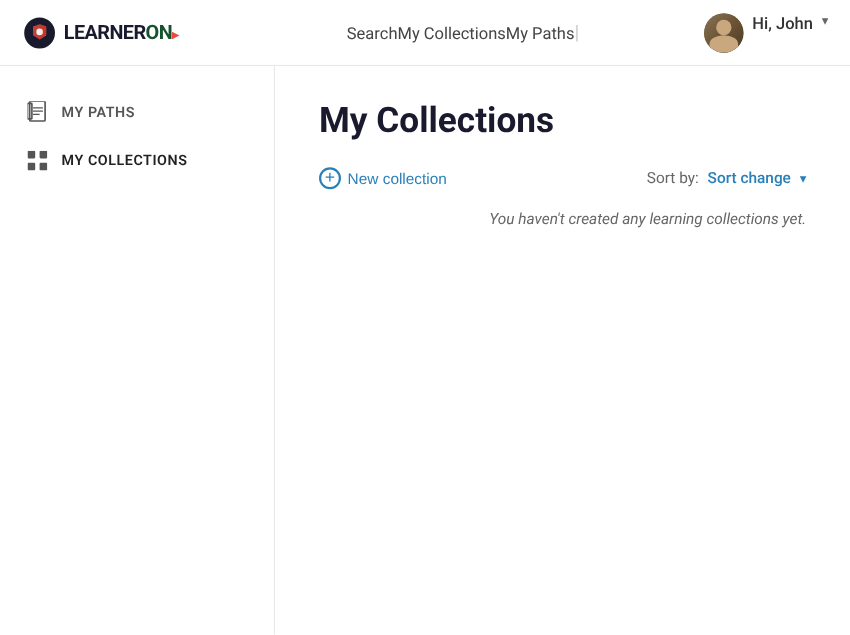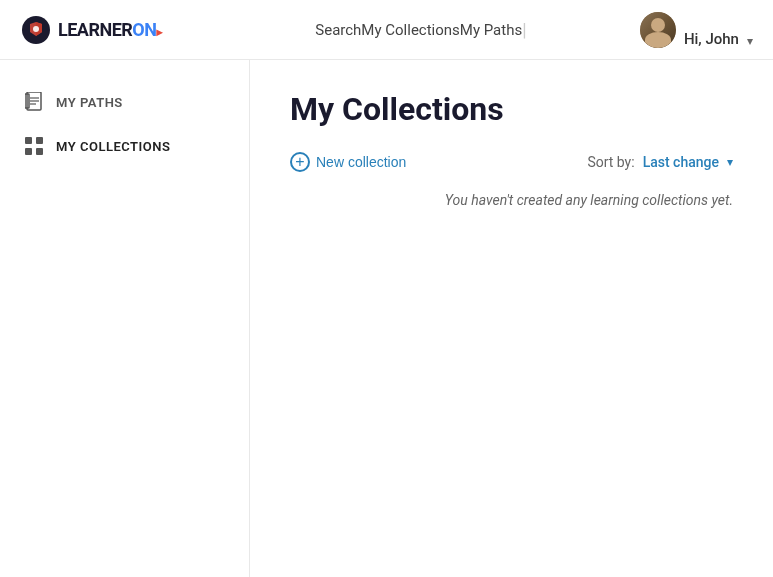--- a/index.html
+++ b/index.html
@@ -36,21 +36,21 @@
     }
 
     .logo-text {
       font-size: 18px;
       font-weight: 700;
       color: #1a1a2e;
       letter-spacing: -0.5px;
     }
 
     .logo-text span.on {
-      color: #3b82f6;
+      color: #14532d;
     }
 
     .nav-links {
       display: flex;
       align-items: center;
       flex: 1;
       justify-content: center;
     }
 
     .nav-link {
@@ -61,21 +61,21 @@
       padding: 4px 0;
     }
 
     .nav-divider {
       color: #ccc;
       font-size: 18px;
     }
 
     .user-area {
       display: flex;
-      align-items: flex-end;
+      align-items: flex-start;
       gap: 8px;
       cursor: pointer;
     }
 
     .avatar {
       width: 36px;
       height: 36px;
       border-radius: 50%;
       background: #8B7355;
       overflow: hidden;
@@ -310,21 +310,21 @@
     <h1 class="page-title">My Collections</h1>
 
     <div class="toolbar">
       <button class="new-collection-btn">
         <span class="plus-circle">+</span>
         <span>New collection</span>
       </button>
 
       <div class="sort-area">
         <span class="sort-label">Sort by:</span>
-        <span class="sort-value">Last change</span>
+        <span class="sort-value">Sort change</span>
         <span class="sort-chevron">▾</span>
       </div>
     </div>
 
     <p class="empty-message">You haven't created any learning collections yet.</p>
   </main>
 
 </div>
 
 </body></html>

